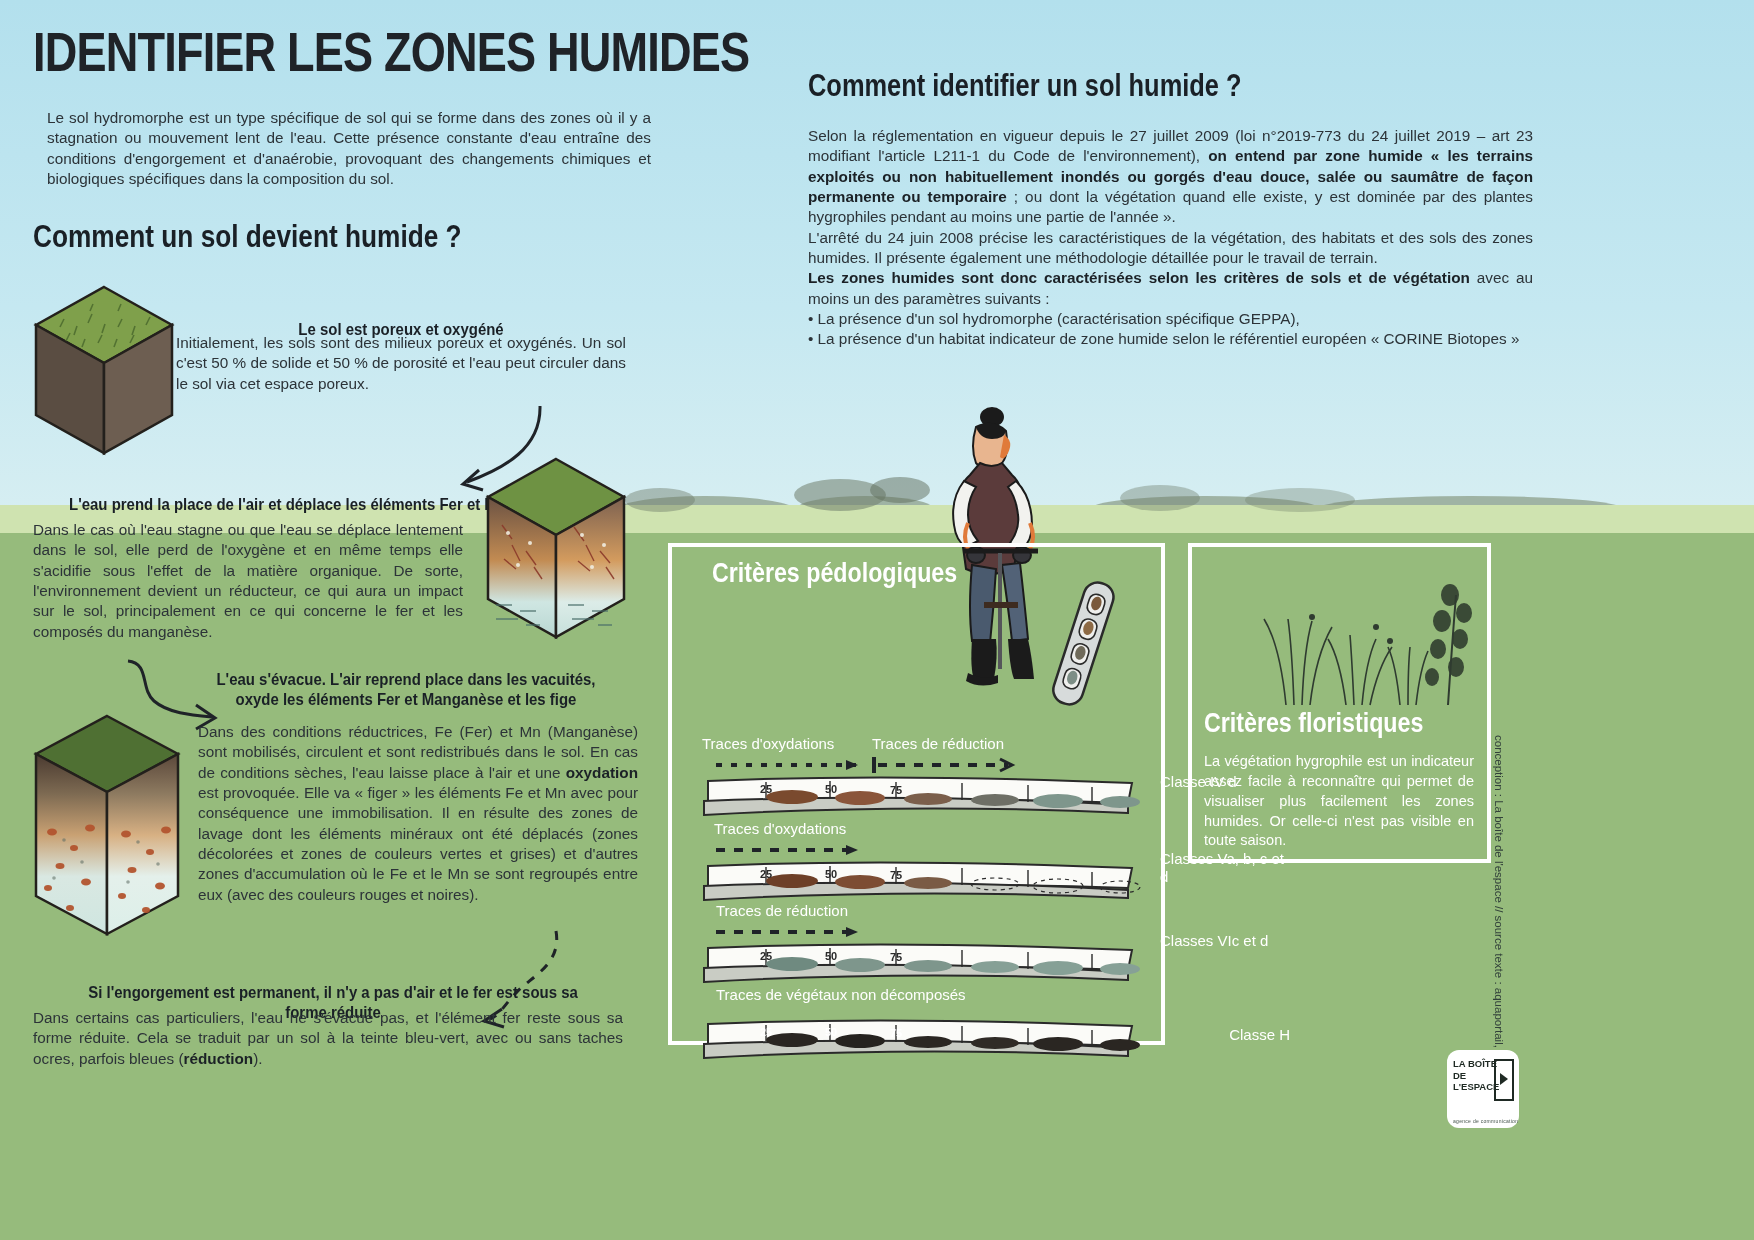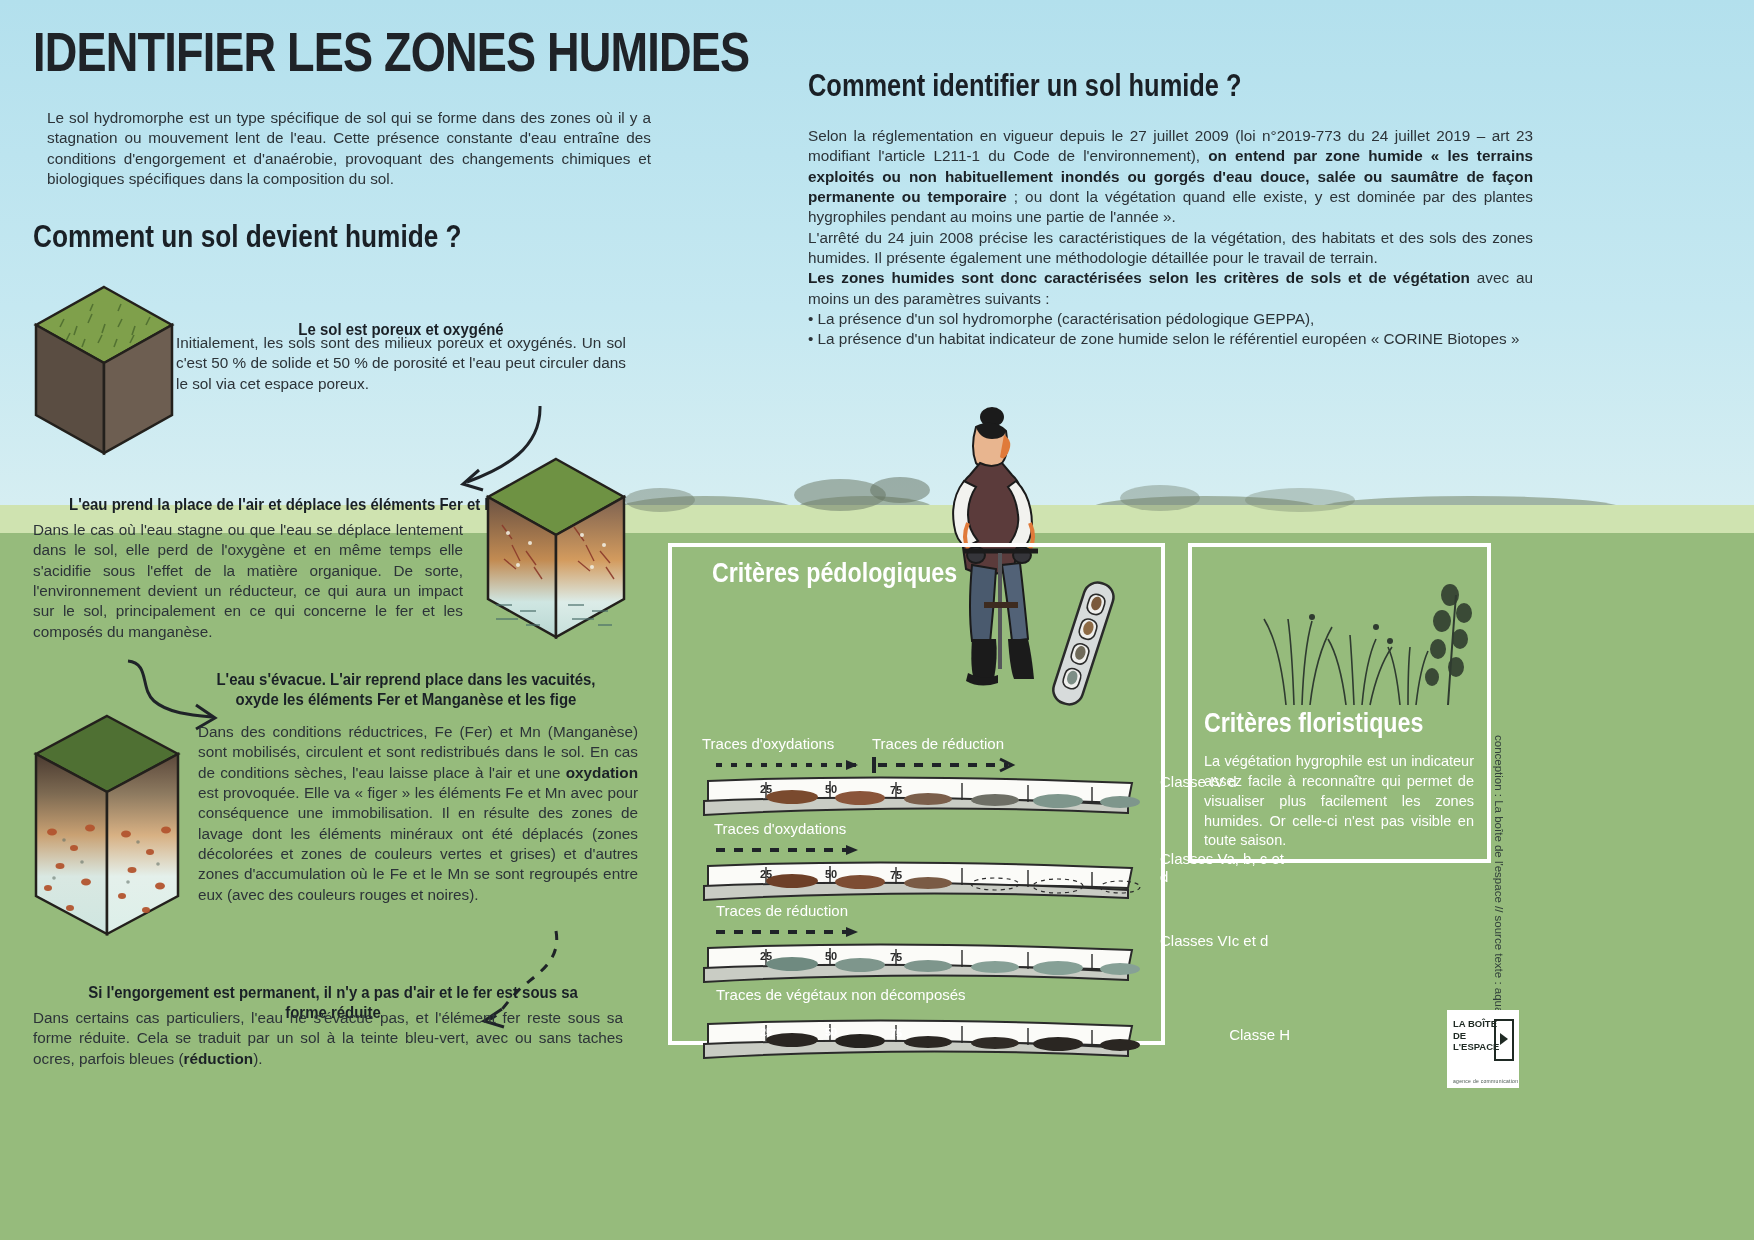--- a/index.html
+++ b/index.html
@@ -127,22 +127,22 @@
 
   
   #credit {
     position:absolute; left:1505px; top:735px;
     transform-origin: left top; transform: rotate(90deg);
     font-size:11.5px; color:#32413a; white-space:nowrap;
   }
 
   
   #logo {
-    position:absolute; left:1447px; top:1010px; width:72px; height:78px;
-    background:#ffffff; border-radius:0;padding-left:12px;
+    position:absolute; left:1447px; top:1050px; width:72px; height:78px;
+    background:#ffffff; border-radius:12px;padding-left:12px;
   }
   #logo .lt {
     position:absolute; left:6px; top:8px; width:44px;
     font-family:"Liberation Sans Narrow","Liberation Sans",sans-serif;
     font-weight:bold; font-size:9.5px; line-height:1.22; color:#1f2a24;
   }
   #logo .arrowbox {
     position:absolute; right:5px; top:9px; width:20px; height:42px;
     border:2px solid #1f2a24;
   }
@@ -324,21 +324,21 @@
   <div id="perm-body" class="body">
     <span>Dans certains cas particuliers, l'eau ne s'évacue pas, et l'élément fer reste sous sa forme réduite. Cela se traduit par un sol à la teinte bleu-vert, avec ou sans taches ocres, parfois bleues (</span><b>réduction</b><span>).</span>
   </div>
 
   <div id="right-title" class="h2">Comment identifier un sol humide ?</div>
 
   <div id="right-body" class="body">
     <span>Selon la réglementation en vigueur depuis le 27 juillet 2009 (loi n°2019-773 du 24 juillet 2019 – art 23 modifiant l'article L211-1 du Code de l'environnement), </span><b>on entend par zone humide « les terrains exploités ou non habituellement inondés ou gorgés d'eau douce, salée ou saumâtre de façon permanente ou temporaire</b><span> ; ou dont la végétation quand elle existe, y est dominée par des plantes hygrophiles pendant au moins une partie de l'année ».</span><br>
     <span>L'arrêté du 24 juin 2008 précise les caractéristiques de la végétation, des habitats et des sols des zones humides. Il présente également une méthodologie détaillée pour le travail de terrain.</span><br>
     <b>Les zones humides sont donc caractérisées selon les critères de sols et de végétation</b><span> avec au moins un des paramètres suivants :</span><br>
-    <span style="display:block">• La présence d'un sol hydromorphe (caractérisation pédologique GEPPA),</span>
+    <span style="display:block">• La présence d'un sol hydromorphe (caractérisation spécifique GEPPA),</span>
     <span style="display:block">• La présence d'un habitat indicateur de zone humide selon le référentiel européen « CORINE Biotopes »</span>
   </div>
 
   <svg id="person" viewBox="0 0 200 300">
 
     <ellipse cx="112" cy="12" rx="12" ry="10" fill="#1b1b1b"></ellipse>
 
     <path d="M96 22 q18 -8 30 4 q4 26 -6 34 q-14 10 -24 -2 q-6 -16 0 -36z" fill="#e8b58f" stroke="#1b1b1b" stroke-width="2"></path>
     <path d="M96 22 q16 -10 30 4 q-2 8 -14 8 q-12 0 -16 -12z" fill="#1b1b1b"></path>
     <path d="M124 30 q10 6 4 18 q-4 8 -8 4" fill="#e07a3a"></path>

